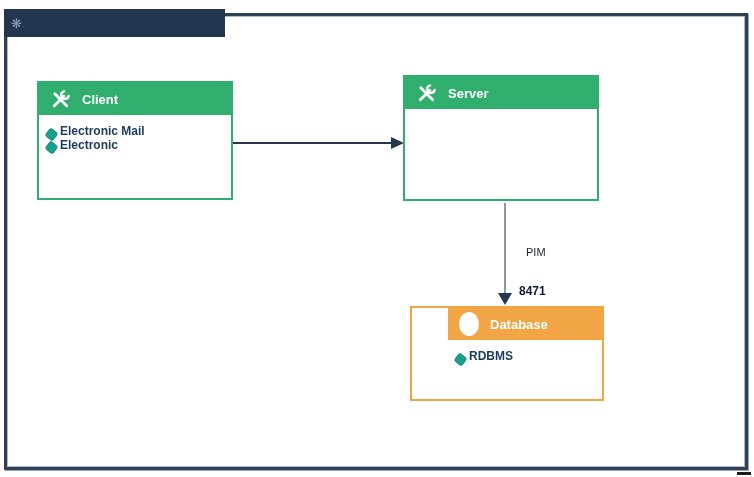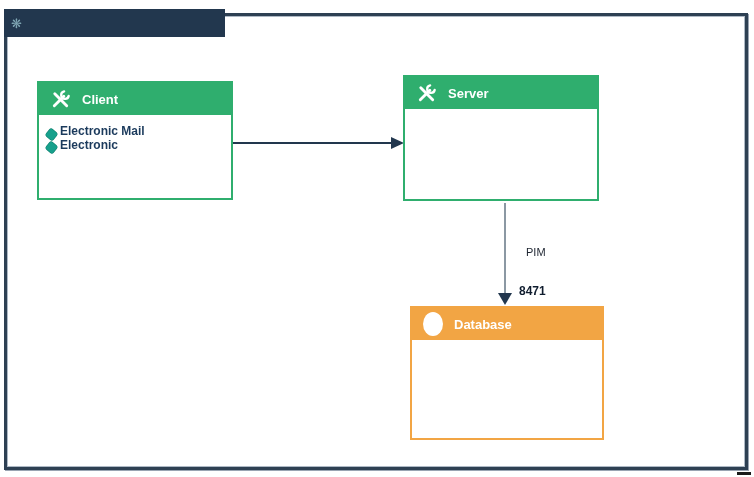--- a/index.html
+++ b/index.html
@@ -43,21 +43,21 @@
     color:var(--item-text);line-height:13.5px;}
   .gem{
     width:9px;height:9px;background:var(--teal);border-radius:2px;
     transform:rotate(40deg);flex:none;margin:0 4px 0 3px;
     box-shadow:0 0 0 .5px #0e7f6e;
   }
   .tools-icon{width:21px;height:21px;flex:none;}
   .db-icon{width:20px;height:24px;background:#fff;border-radius:50%;flex:none;}
   #node-client{left:37px;top:81px;width:196px;height:119px;}
   #node-server{left:403px;top:75px;width:196px;height:126px;}
-  #node-database{left:410px;top:306px;width:194px;height:134px;}
+  #node-database{left:410px;top:306px;width:194px;height:95px;padding-left:36px;}
   .edges-layer{position:absolute;left:0;top:0;width:754px;height:477px;z-index:2;}
   .edge-label{
     position:absolute;z-index:4;background:#fff;color:#1d2430;
     font-size:11px;padding:0 1px;margin-left:36px;
   }
   #edge-label-pim{left:489px;top:246px;}
   .edge-endlabel{
     position:absolute;z-index:4;color:#0f1c2e;font-size:12px;font-weight:bold;
   }
   #edge-endlabel-8471{left:519px;top:271px;margin-top:13px;}
@@ -121,16 +121,22 @@
       </svg>
       <span>Server</span>
     </div>
   </div>
 
   <div class="node orange" id="node-database">
     <div class="node-header">
       <span class="db-icon"></span>
       <span>Database</span>
     </div>
+    <div class="node-body">
+      <div class="item-row">
+        <span class="gem"></span>
+        <span>RDBMS</span>
+      </div>
+    </div>
   </div>
 
   <div class="corner-dash"></div>
 </div>
 
 </body></html>

